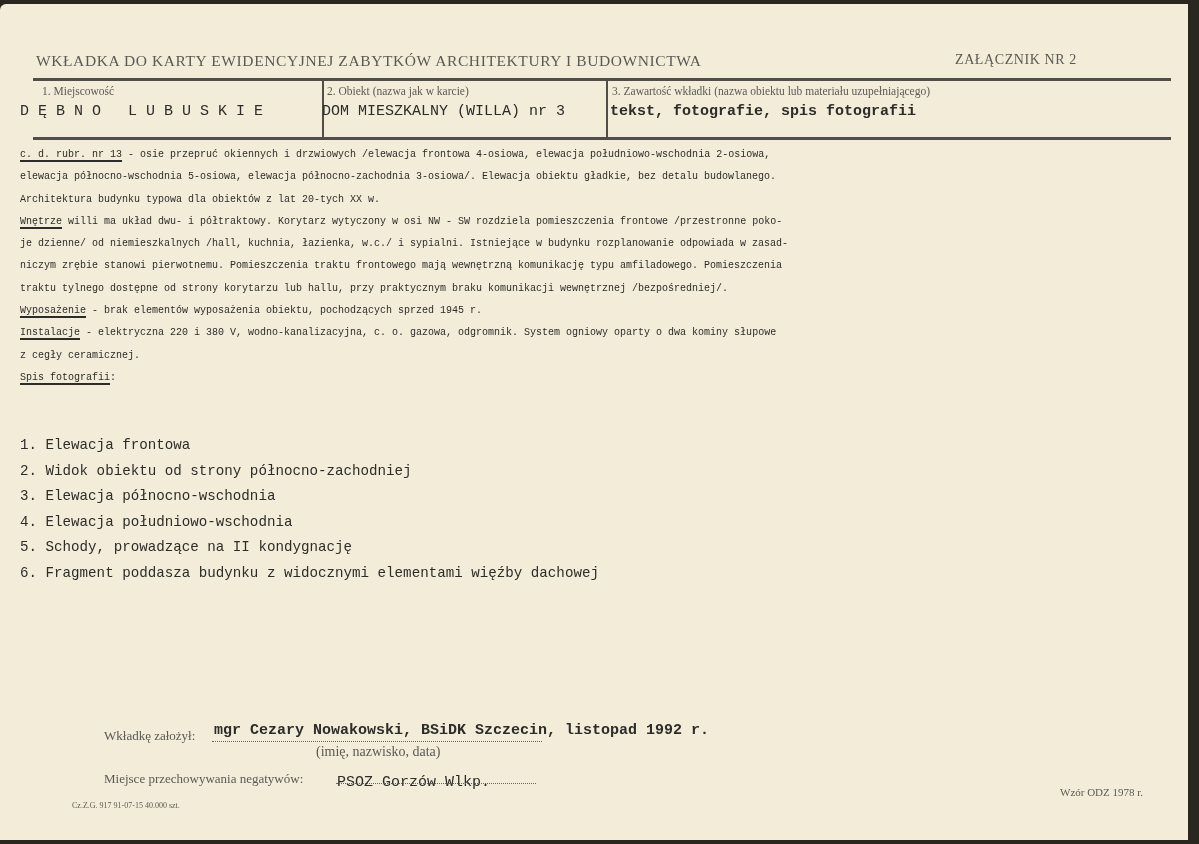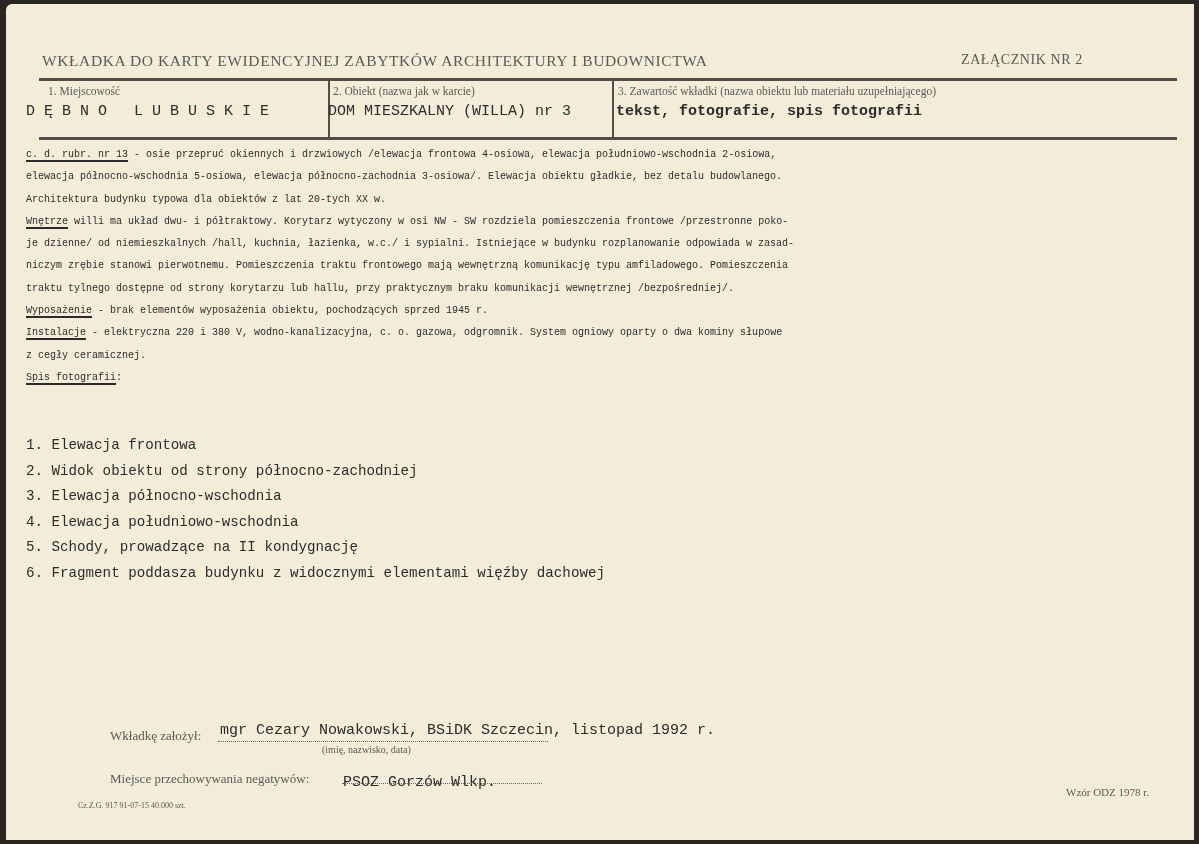--- a/index.html
+++ b/index.html
@@ -2,21 +2,21 @@
 <html><head>
   <meta charset="utf-8">
   <style>
     html, body { margin: 0; padding: 0; }
     body {
       width: 1199px; height: 844px; overflow: hidden;
       background: #2a2620;
       position: relative;
     }
     .card {
-      position: absolute; left: 6px; top: 4px; width: 1188px; height: 836px;
+      position: absolute; left: 0; top: 4px; width: 1188px; height: 836px;
       background: #f2ecd9;
       border-radius: 6px 0 0 0;
     }
     .print { font-family: "Liberation Serif", serif; color: #5a5a55; }
     .type { font-family: "Liberation Mono", monospace; color: #2c2c2a; }
     .heading {
       position: absolute; left: 36px; top: 48px; font-size: 15.5px; letter-spacing: 0.6px;
     }
     .annex { position: absolute; left: 955px; top: 48px; font-size: 14px; letter-spacing: 0.6px; }
     .rule { position: absolute; left: 33px; width: 1138px; height: 3px; background: #4f4e4a; }
@@ -24,21 +24,21 @@
     .fieldlabel { position: absolute; font-size: 11.5px; }
     .fieldval { position: absolute; font-size: 15px; }
     .body-text { position: absolute; left: 33px; top: 140px; width: 1150px; font-size: 10px; line-height: 22.3px; }
     .body-text .line { white-space: pre; height: 22.3px; }
     .u { text-decoration: underline; text-decoration-thickness: 1.5px; text-underline-offset: 3px; }
     .photos { position: absolute; left: 20px; top: 417px; font-size: 14.2px; line-height: 25.5px; margin-top: 12px; }
     .photos div { white-space: pre; }
     .sig-label { position: absolute; font-size: 13px; }
     .sig-val { position: absolute; font-size: 15px; font-weight: bold; }
     .dots { position: absolute; border-bottom: 1px dotted #666; height: 0; }
-    .small { position: absolute; font-size: 10px; }
+    .small { position: absolute; font-size: 14px; }
     .tiny { position: absolute; font-size: 8px; }
   </style>
 </head>
 <body>
 
 <div class="card">
 
   <div class="print heading">WKŁADKA DO KARTY EWIDENCYJNEJ ZABYTKÓW ARCHITEKTURY I BUDOWNICTWA</div>
   <div class="print annex">ZAŁĄCZNIK NR  2</div>
 
@@ -73,21 +73,21 @@
   <div class="type photos">
     <div>1. Elewacja frontowa</div>
     <div>2. Widok obiektu od strony północno-zachodniej</div>
     <div>3. Elewacja północno-wschodnia</div>
     <div>4. Elewacja południowo-wschodnia</div>
     <div>5. Schody, prowadzące na II kondygnację</div>
     <div>6. Fragment poddasza budynku z widocznymi elementami więźby dachowej</div>
   </div>
 
   <div class="print sig-label" style="left:104px; top:724px;">Wkładkę założył:</div>
-  <div class="type sig-val" style="left:214px; top:718px; font-weight:normal;">mgr Cezary Nowakowski, BSiDK Szczecin, listopad 1992 r.</div>
+  <div class="type sig-val" style="left:214px; top:718px; font-weight:bold;">mgr Cezary Nowakowski, BSiDK Szczecin, listopad 1992 r.</div>
   <div class="dots" style="left:212px; top:737px; width:330px;"></div>
   <div class="print small" style="left:316px; top:740px;">(imię, nazwisko, data)</div>
 
   <div class="print sig-label" style="left:104px; top:767px;">Miejsce przechowywania negatywów:</div>
   <div class="type sig-val" style="left:337px; top:760px; font-weight:normal;margin-top:10px;">PSOZ Gorzów Wlkp.</div>
   <div class="dots" style="left:336px; top:779px; width:200px;"></div>
 
   <div class="print tiny" style="left:30px; top:797px;padding-left:42px;">Cz.Z.G. 917 91-07-15 40.000 szt.</div>
   <div class="print small" style="left:1060px; top:782px; font-size:11px;">Wzór ODZ 1978 r.</div>
 </div>

